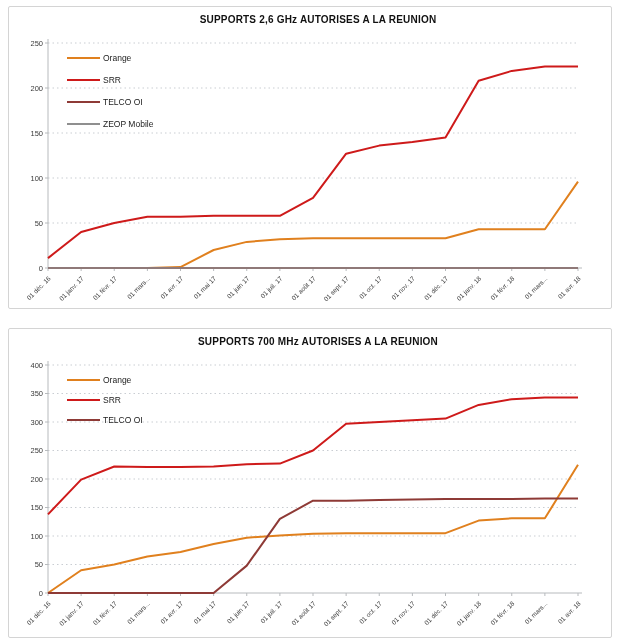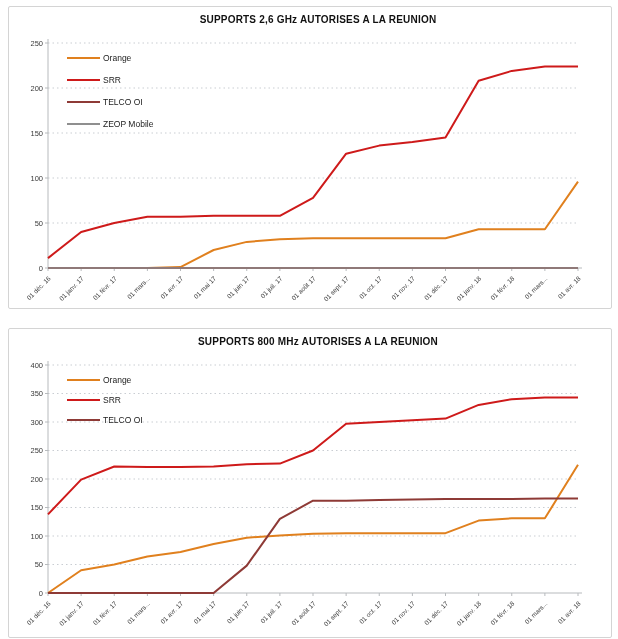--- a/index.html
+++ b/index.html
@@ -94,21 +94,21 @@
           <text x="94" y="76" font-size="8.5" fill="#222222">SRR</text>
           <line x1="58" y1="95" x2="91" y2="95" stroke="#8E3A36" stroke-width="2"></line>
           <text x="94" y="98" font-size="8.5" fill="#222222">TELCO OI</text>
           <line x1="58" y1="117" x2="91" y2="117" stroke="#8F8F8F" stroke-width="2"></line>
           <text x="94" y="120" font-size="8.5" fill="#222222">ZEOP Mobile</text>
         </g>
       </svg>
   </div>
 
   <div class="chart-box" id="chart-box-1">
-    <div class="chart-title">SUPPORTS 800 MHz AUTORISES A LA REUNION</div>
+    <div class="chart-title">SUPPORTS 700 MHz AUTORISES A LA REUNION</div>
     <svg class="plot-svg" width="600" height="306">
         <g>
           <line x1="36" y1="264" x2="39" y2="264" stroke="#b7babd" stroke-width="1"></line>
           <line x1="39" y1="235.5" x2="569" y2="235.5" stroke="#c9cdd2" stroke-width="1" stroke-dasharray="1.5 3"></line>
           <line x1="36" y1="235.5" x2="39" y2="235.5" stroke="#b7babd" stroke-width="1"></line>
           <line x1="39" y1="207" x2="569" y2="207" stroke="#c9cdd2" stroke-width="1" stroke-dasharray="1.5 3"></line>
           <line x1="36" y1="207" x2="39" y2="207" stroke="#b7babd" stroke-width="1"></line>
           <line x1="39" y1="178.5" x2="569" y2="178.5" stroke="#c9cdd2" stroke-width="1" stroke-dasharray="1.5 3"></line>
           <line x1="36" y1="178.5" x2="39" y2="178.5" stroke="#b7babd" stroke-width="1"></line>
           <line x1="39" y1="150" x2="569" y2="150" stroke="#c9cdd2" stroke-width="1" stroke-dasharray="1.5 3"></line>

